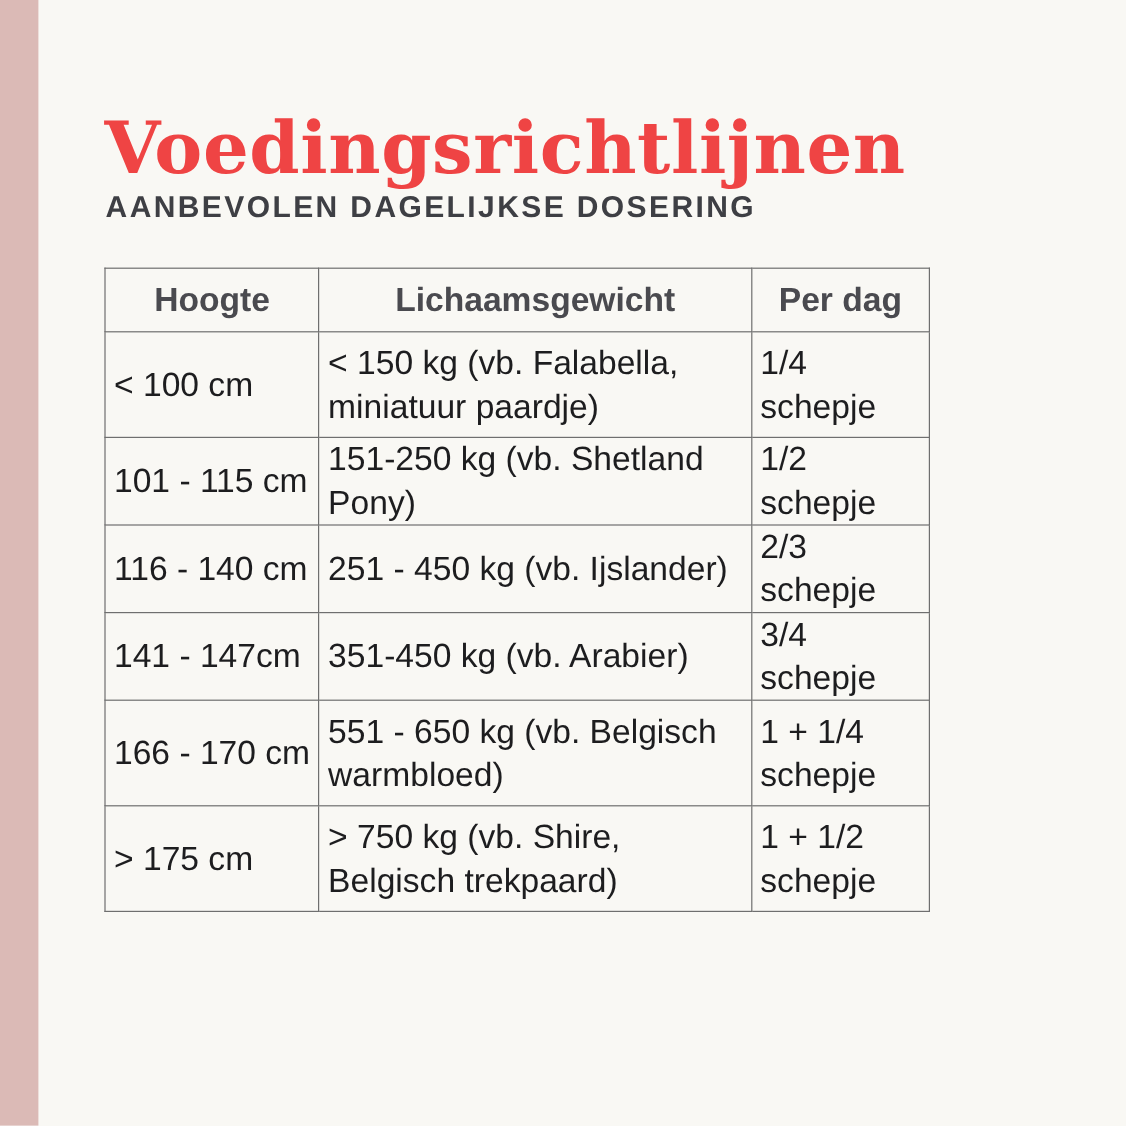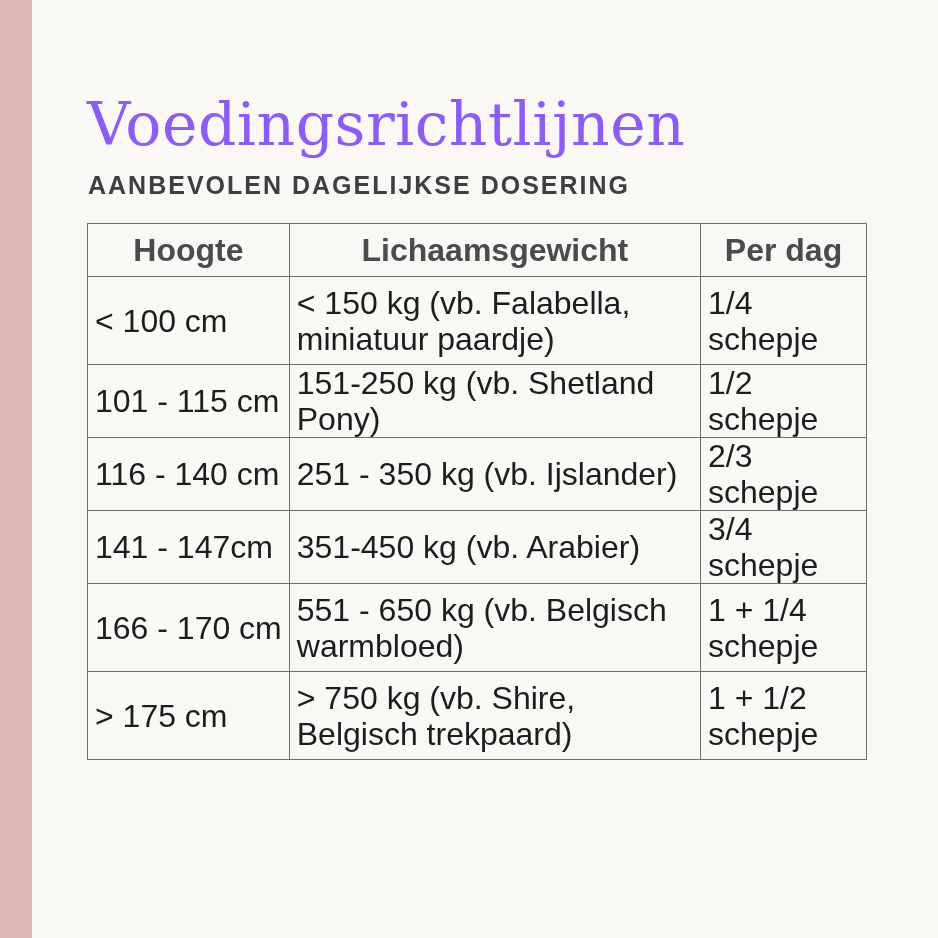--- a/index.html
+++ b/index.html
@@ -9,33 +9,33 @@
       font-family: "Liberation Sans", "DejaVu Sans", sans-serif;
       color: #2a2a2c;
     }
     .side-bar {
       position: absolute; left: 0; top: 0; width: 32px; height: 938px;
       background: #dbbab6;
     }
     .title {
       position: absolute; left: 87px; top: 84px;
       font-family: "DejaVu Serif", "Liberation Serif", serif;
-      font-weight: normal; font-size: 60px; letter-spacing: 0.5px;
-      color: #8b5cf6; line-height: 80px; white-space: nowrap;
+      font-weight: bold; font-size: 60px; letter-spacing: 0.5px;
+      color: #ef4444; line-height: 80px; white-space: nowrap;
     }
     .subtitle {
-      position: absolute; left: 88px; top: 170px;
+      position: absolute; left: 88px; top: 158px;
       font-family: "Liberation Sans", sans-serif; font-weight: bold;
       font-size: 25px; letter-spacing: 2px; color: #3e3f44;
       line-height: 30px; white-space: nowrap;
     }
     table.dose {
       position: absolute; left: 87px; top: 223px;
-      width: 780px; border-collapse: collapse;
-      font-family: "Liberation Sans", sans-serif; font-size: 32px;
+      width: 688px; border-collapse: collapse;
+      font-family: "Liberation Sans", sans-serif; font-size: 28px;
       color: #1d1d1f;
     }
     table.dose th, table.dose td {
       border: 1.5px solid #6f6f6f; padding: 0 7px; line-height: 36px;
     }
     table.dose th {
       height: 52px; font-weight: bold; color: #4a4a4f; text-align: center;
     }
     table.dose td.c0 { width: 162px; text-align: left; white-space: nowrap; }
     table.dose td.c1 { width: 444px; text-align: left; margin-left: 26px; }
@@ -65,21 +65,21 @@
       <td class="c1">&lt; 150 kg (vb. Falabella, miniatuur paardje)</td>
       <td class="c2">1/4 schepje</td>
     </tr>
     <tr class="r-short">
       <td class="c0">101 - 115 cm</td>
       <td class="c1">151-250 kg (vb. Shetland Pony)</td>
       <td class="c2">1/2 schepje</td>
     </tr>
     <tr class="r-short">
       <td class="c0">116 - 140 cm</td>
-      <td class="c1">251 - 350 kg (vb. Ijslander)</td>
+      <td class="c1">251 - 450 kg (vb. Ijslander)</td>
       <td class="c2">2/3 schepje</td>
     </tr>
     <tr class="r-short">
       <td class="c0">141 - 147cm</td>
       <td class="c1">351-450 kg (vb. Arabier)</td>
       <td class="c2">3/4 schepje</td>
     </tr>
     <tr class="r-tall">
       <td class="c0">166 - 170 cm</td>
       <td class="c1">551 - 650 kg (vb. Belgisch warmbloed)</td>

